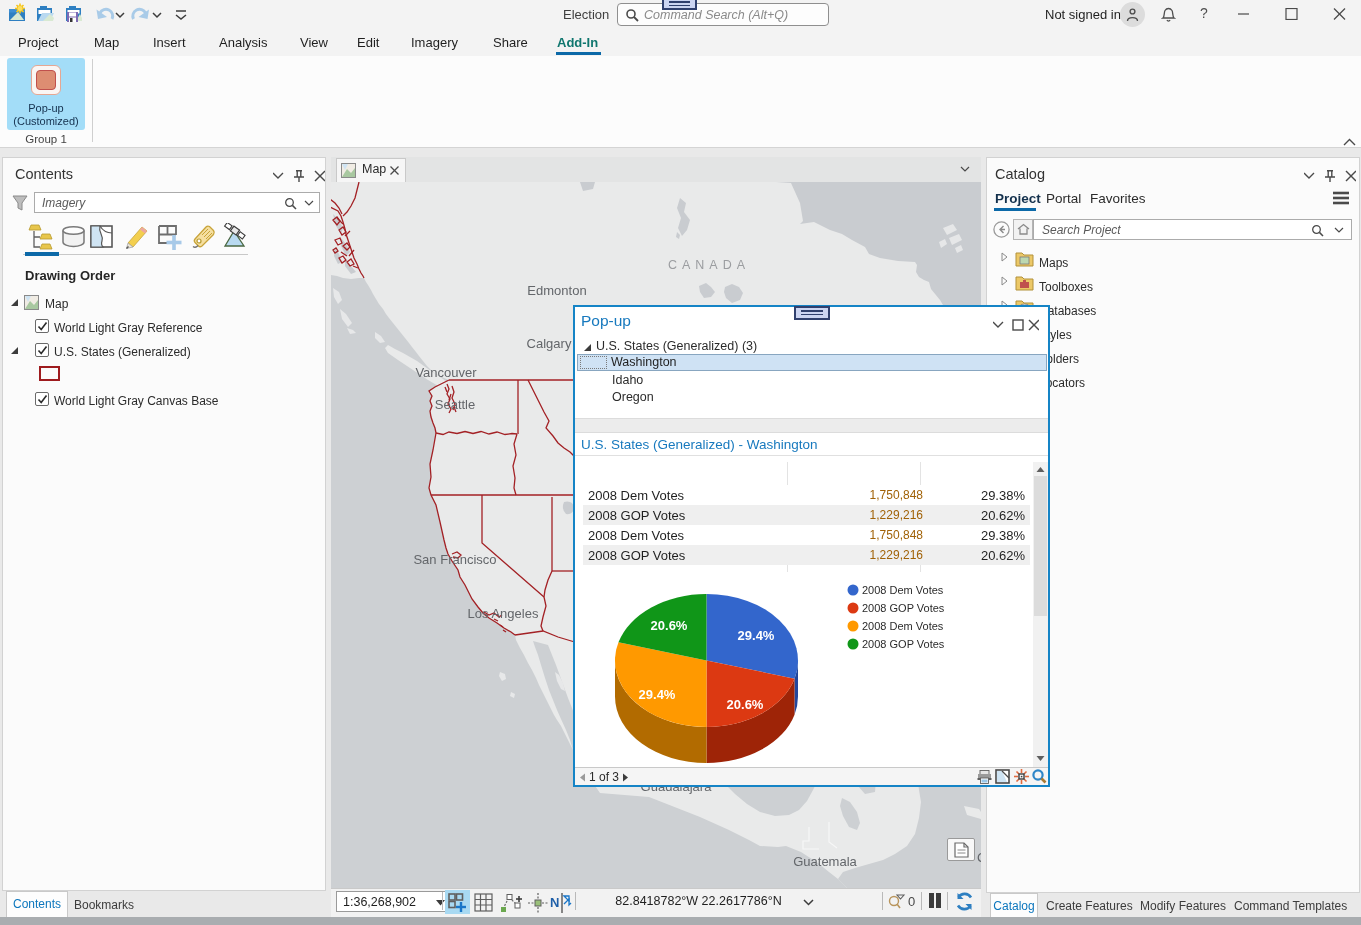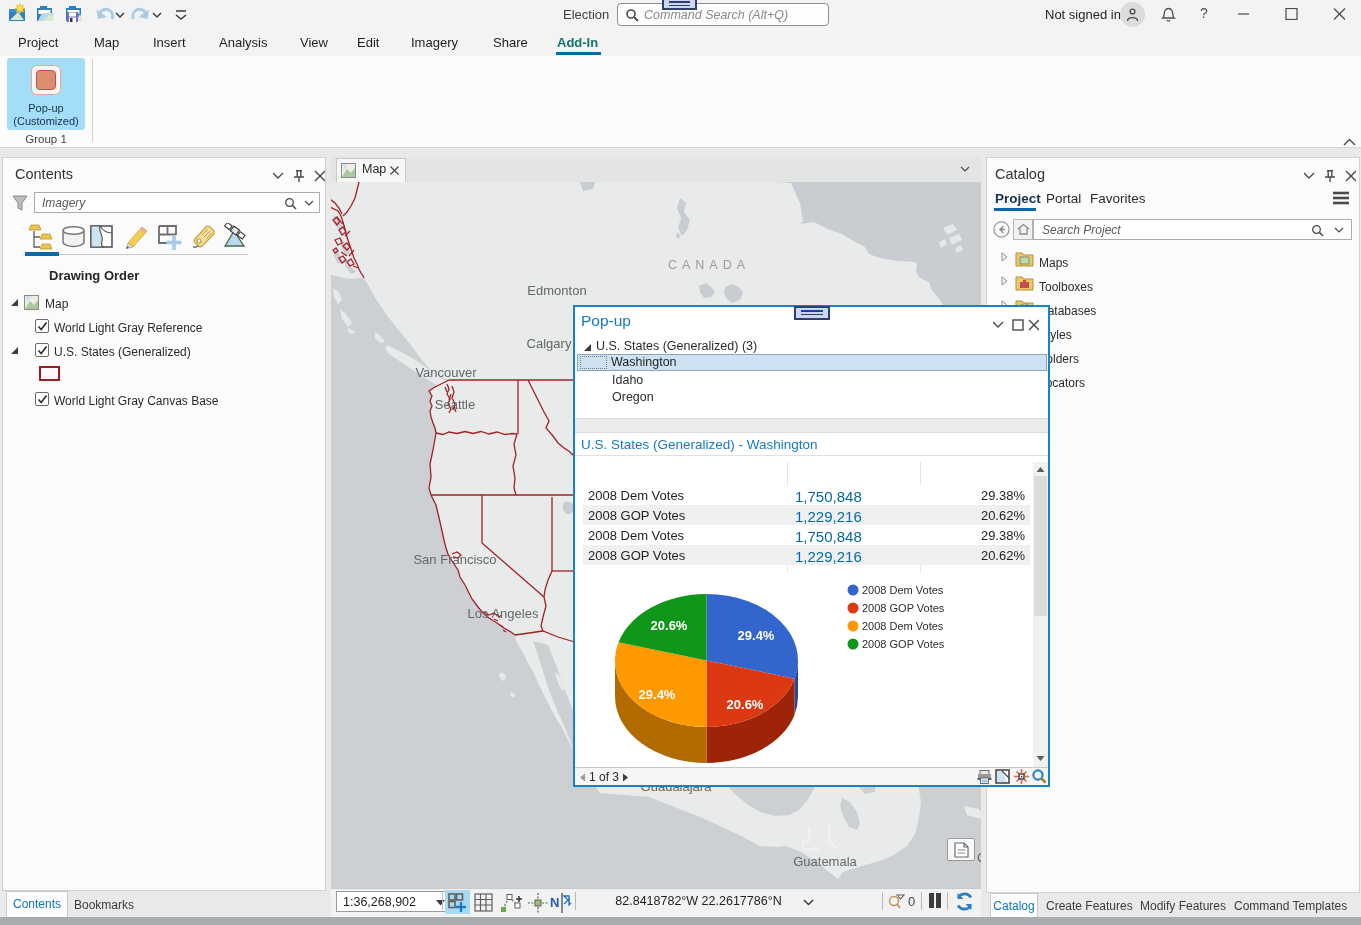--- a/index.html
+++ b/index.html
@@ -25,21 +25,21 @@
 .treetxt { font-size:12px; color:#2b2b2b; }
 
 .btab { position:absolute; font-size:12px; color:#3c3c3c; }
 .btab.active { color:#0c76bd; background:#fdfdfd; border:1px solid #c9c9c9; border-bottom:none; }
 
 #popup { left:573px; top:305px; width:477px; height:482px; background:#fff; border:2px solid #1584c6; }
 .check { position:absolute; width:14px; height:14px; background:#fff; border:1px solid #6a6a6a; border-radius:2px; }
 .check svg { position:absolute; left:1px; top:1px; }
 .trow { left:8px; width:447px; height:20px; }
 .trow .c1 { position:absolute; left:5px; top:3px; font-size:13px; color:#1f1f1f; }
-.trow .c2 { position:absolute; left:212px; width:128px; top:3px; font-size:15px; color:#0369a1; }
+.trow .c2 { position:absolute; left:212px; width:128px; text-align:right; top:3px; font-size:12px; color:#a16207; }
 .trow .c3 { position:absolute; left:337px; width:105px; text-align:right; top:3px; font-size:13px; color:#1f1f1f; }
 </style>
 </head>
 <body>
 
 <div class="abs" id="titlebar"></div>
 <svg class="abs" style="left:8px; top:3px;" width="200" height="24" viewBox="0 0 200 24">
 
   <g transform="translate(0,2)">
     <rect x="1" y="4" width="16" height="12" fill="#2e7fc1"></rect>
@@ -228,21 +228,21 @@
       <path d="M2,22 L11,7 L21,22 Z" fill="#b8d9f0" stroke="#4a6741" stroke-width="1.3"></path>
       <g transform="rotate(36,14,8)">
         <rect x="8" y="5" width="7" height="6" fill="#e8e8e8" stroke="#3c3c3c" stroke-width="1.2"></rect>
         <rect x="0.5" y="6" width="6" height="4.5" fill="#fff" stroke="#3c3c3c" stroke-width="1.1"></rect>
         <rect x="16.5" y="6" width="6" height="4.5" fill="#fff" stroke="#3c3c3c" stroke-width="1.1"></rect>
       </g>
     </g>
   </svg>
   <div class="abs" style="left:20px; top:96px; width:225px; height:1px; background:#c8c8c8;"></div>
   <div class="abs" style="left:22px; top:94px; width:34px; height:4px; background:#0c69a8;"></div>
-  <div class="abs" style="left:22px; top:110px; font-size:13px; font-weight:bold; color:#262626;margin-left:24px;">Drawing Order</div>
+  <div class="abs" style="left:22px; top:110px; font-size:13px; font-weight:bold; color:#262626;">Drawing Order</div>
 
   <svg class="abs" style="left:6px; top:139px;" width="12" height="12" viewBox="0 0 12 12">
       <path d="M9,2 L9,9 L2,9 Z" fill="#3c3c3c"></path>
     </svg>
   <svg class="abs" style="left:21px; top:137px;" width="15" height="15" viewBox="0 0 15 15">
       <rect x="0.5" y="0.5" width="14" height="14" fill="#f0ece4" stroke="#8a8a8a"></rect>
       <path d="M1,14 L6,6 L10,10 L14,5 L14,14 Z" fill="#a8c8a0"></path>
       <path d="M1,1 L7,1 L4,7 Z" fill="#cfe4f3"></path>
     </svg>
   <div class="abs treetxt" style="left:42px; top:139px;">Map</div>

